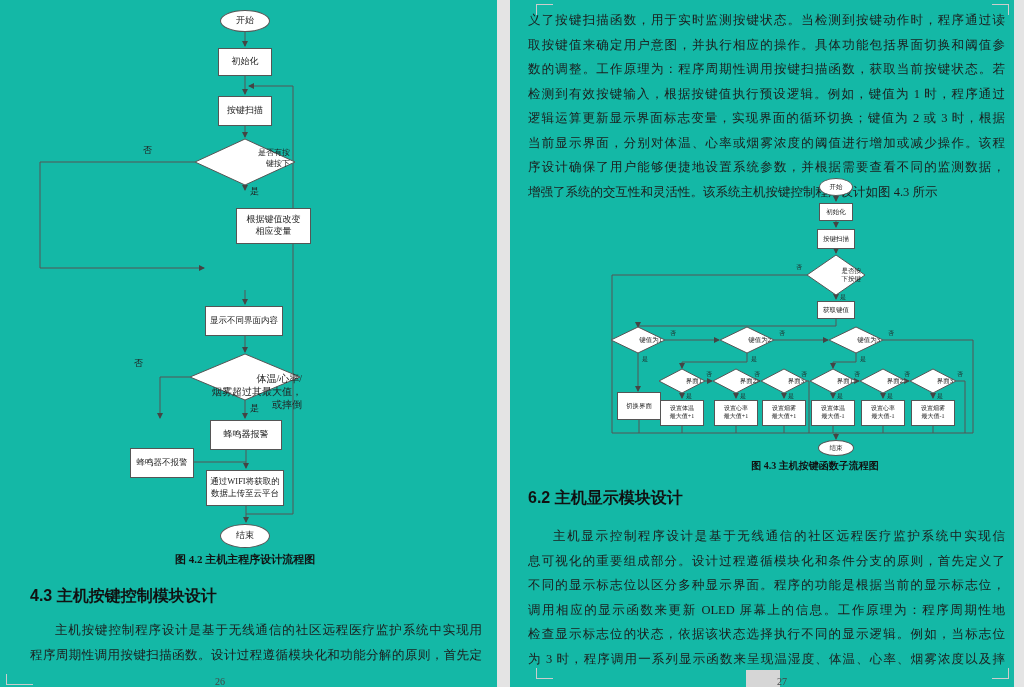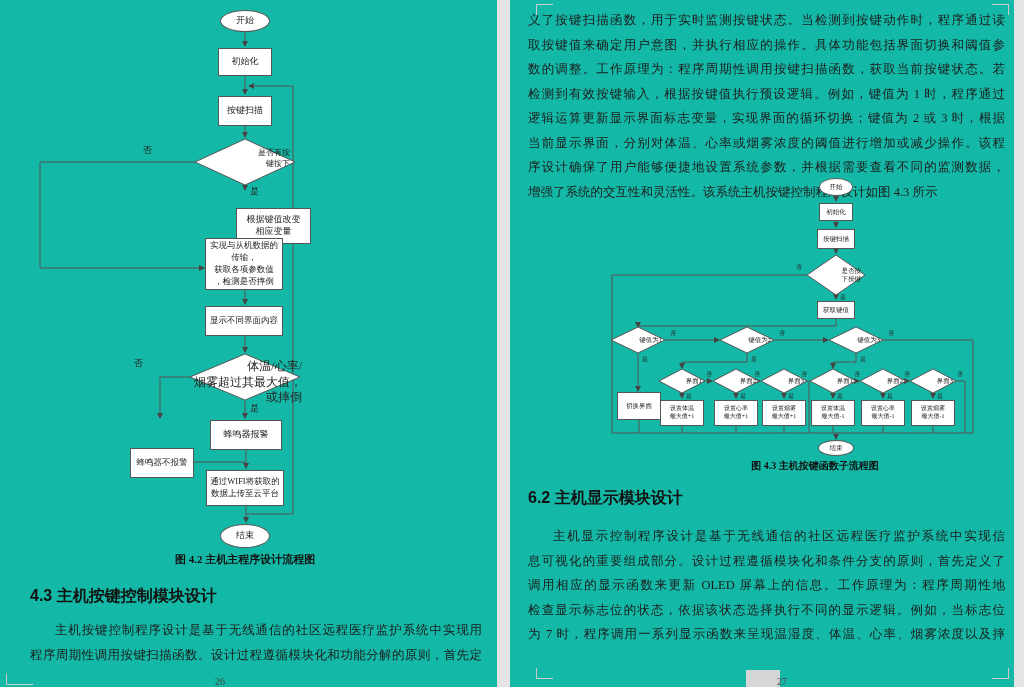--- a/index.html
+++ b/index.html
@@ -77,26 +77,22 @@
     <polygon class="dm" points="245,354 300,377 245,400 190,377"></polygon>
   </svg>
 
   <div class="fb ellipse f42" style="left:220px;top:10px;width:50px;height:22px;">开始</div>
   <div class="fb f42" style="left:218px;top:48px;width:54px;height:28px;">初始化</div>
   <div class="fb f42" style="left:218px;top:96px;width:54px;height:30px;">按键扫描</div>
   <div class="dt" style="left:200px;top:148px;width:90px;font-size:8px;line-height:1.35;">是否有按
 键按下</div>
   <div class="fb f42" style="left:208px;top:208px;width:75px;height:36px;margin-left:28px;">根据键值改变
 相应变量</div>
-  <div class="fb f42s" style="left:205px;top:238px;width:78px;height:52px;">实现与从机数据的
-传输，
-获取各项参数值
-，检测是否摔倒</div>
   <div class="fb f42s" style="left:205px;top:306px;width:78px;height:30px;">显示不同界面内容</div>
-  <div class="dt" style="left:188px;top:359px;width:114px;font-size:12px;line-height:1.3;">体温/心率/
+  <div class="dt" style="left:188px;top:372px;width:114px;font-size:10px;line-height:1.3;">体温/心率/
 烟雾超过其最大值，
 或摔倒</div>
   <div class="fb f42s" style="left:130px;top:420px;width:64px;height:30px;margin-top:28px;">蜂鸣器不报警</div>
   <div class="fb f42" style="left:210px;top:420px;width:72px;height:30px;">蜂鸣器报警</div>
   <div class="fb f42s" style="left:206px;top:470px;width:78px;height:36px;">通过WIFI将获取的
 数据上传至云平台</div>
   <div class="fb ellipse f42" style="left:220px;top:524px;width:50px;height:24px;">结束</div>
 
   <div class="lbl lbl42" style="left:143px;top:144px;">否</div>
   <div class="lbl lbl42" style="left:250px;top:185px;">是</div>
@@ -243,22 +239,23 @@
   <div class="lbl lbl43" style="left:377px;top:392px;">是</div>
   <div class="lbl lbl43" style="left:427px;top:392px;">是</div>
 
   <div class="figcap" style="left:90px;top:459px;width:430px;font-size:10px;">图 4.3 主机按键函数子流程图</div>
 
   <div class="heading" style="left:18px;top:488px;">6.2 主机显示模块设计</div>
 
   <div class="para" style="left:18px;top:524px;width:477px;line-height:24.5px;">
     <div class="ln ind">主机显示控制程序设计是基于无线通信的社区远程医疗监护系统中实现信</div>
     <div class="ln">息可视化的重要组成部分。设计过程遵循模块化和条件分支的原则，首先定义了</div>
+    <div class="ln">不同的显示标志位以区分多种显示界面。程序的功能是根据当前的显示标志位，</div>
     <div class="ln">调用相应的显示函数来更新 OLED 屏幕上的信息。工作原理为：程序周期性地</div>
     <div class="ln">检查显示标志位的状态，依据该状态选择执行不同的显示逻辑。例如，当标志位</div>
-    <div class="ln">为 7 时，程序调用一系列显示函数来呈现温湿度、体温、心率、烟雾浓度以及摔</div>
+    <div class="ln">为 3 时，程序调用一系列显示函数来呈现温湿度、体温、心率、烟雾浓度以及摔</div>
   </div>
 
   <div class="bottom-frag" style="left:236px;top:670px;width:34px;height:17px;"></div>
   <div class="pageno" style="left:252px;top:676px;width:40px;">27</div>
 </div>
 
 <div class="right-strip"></div>
 
 </body></html>

